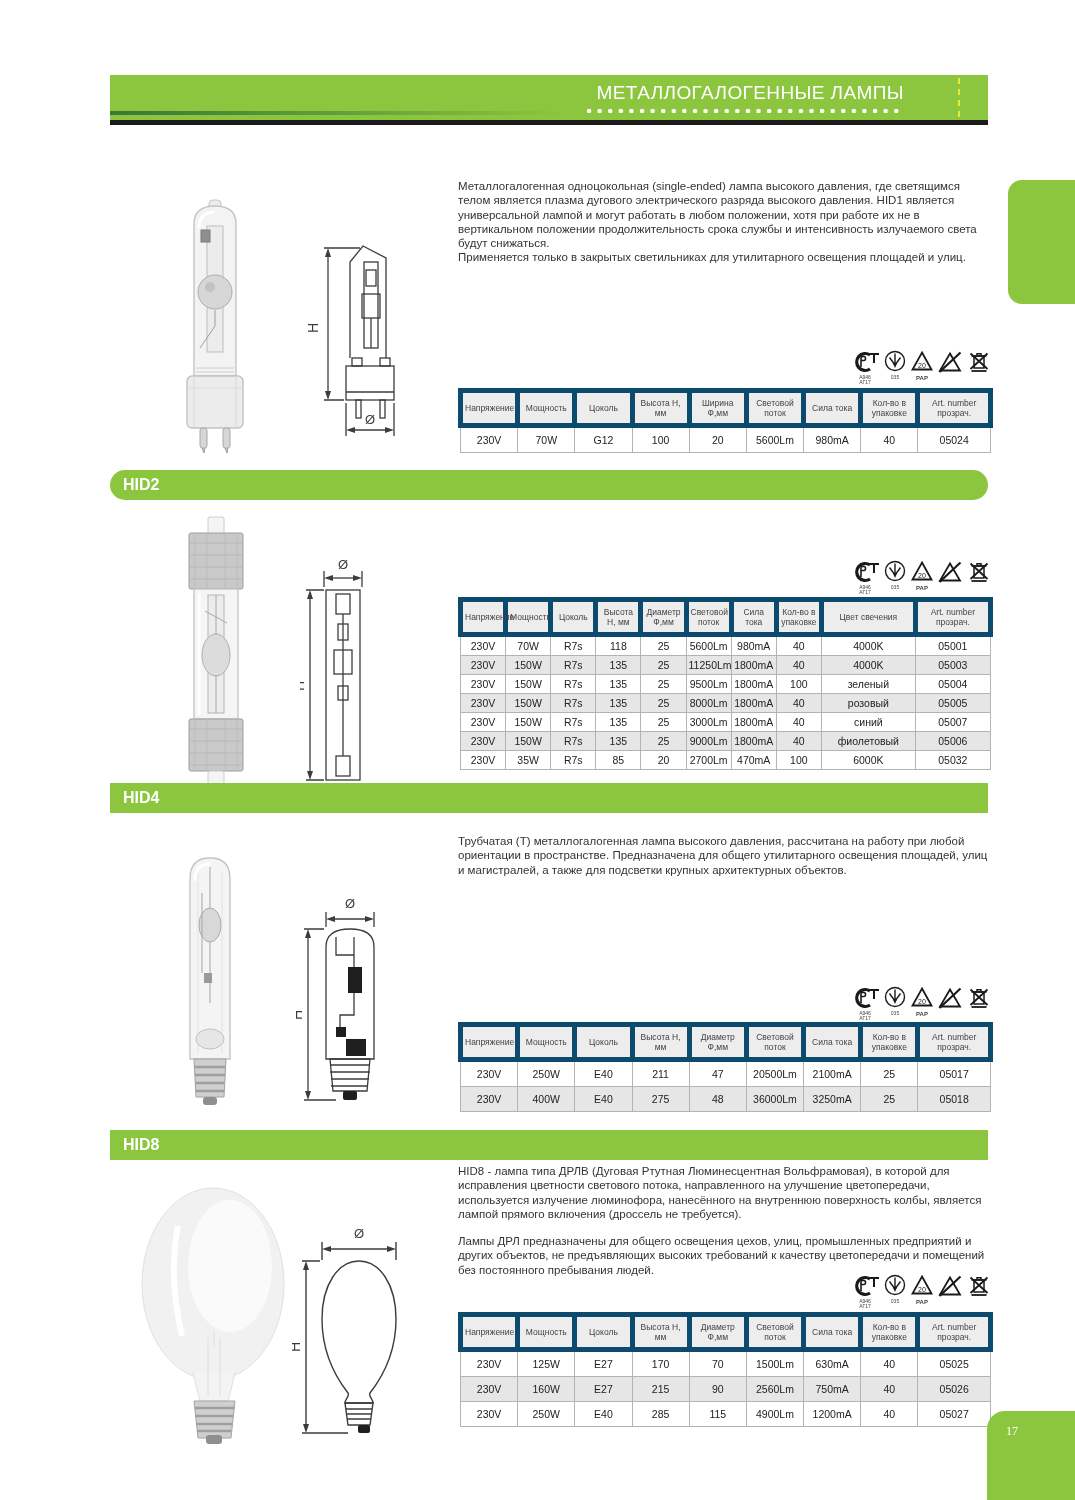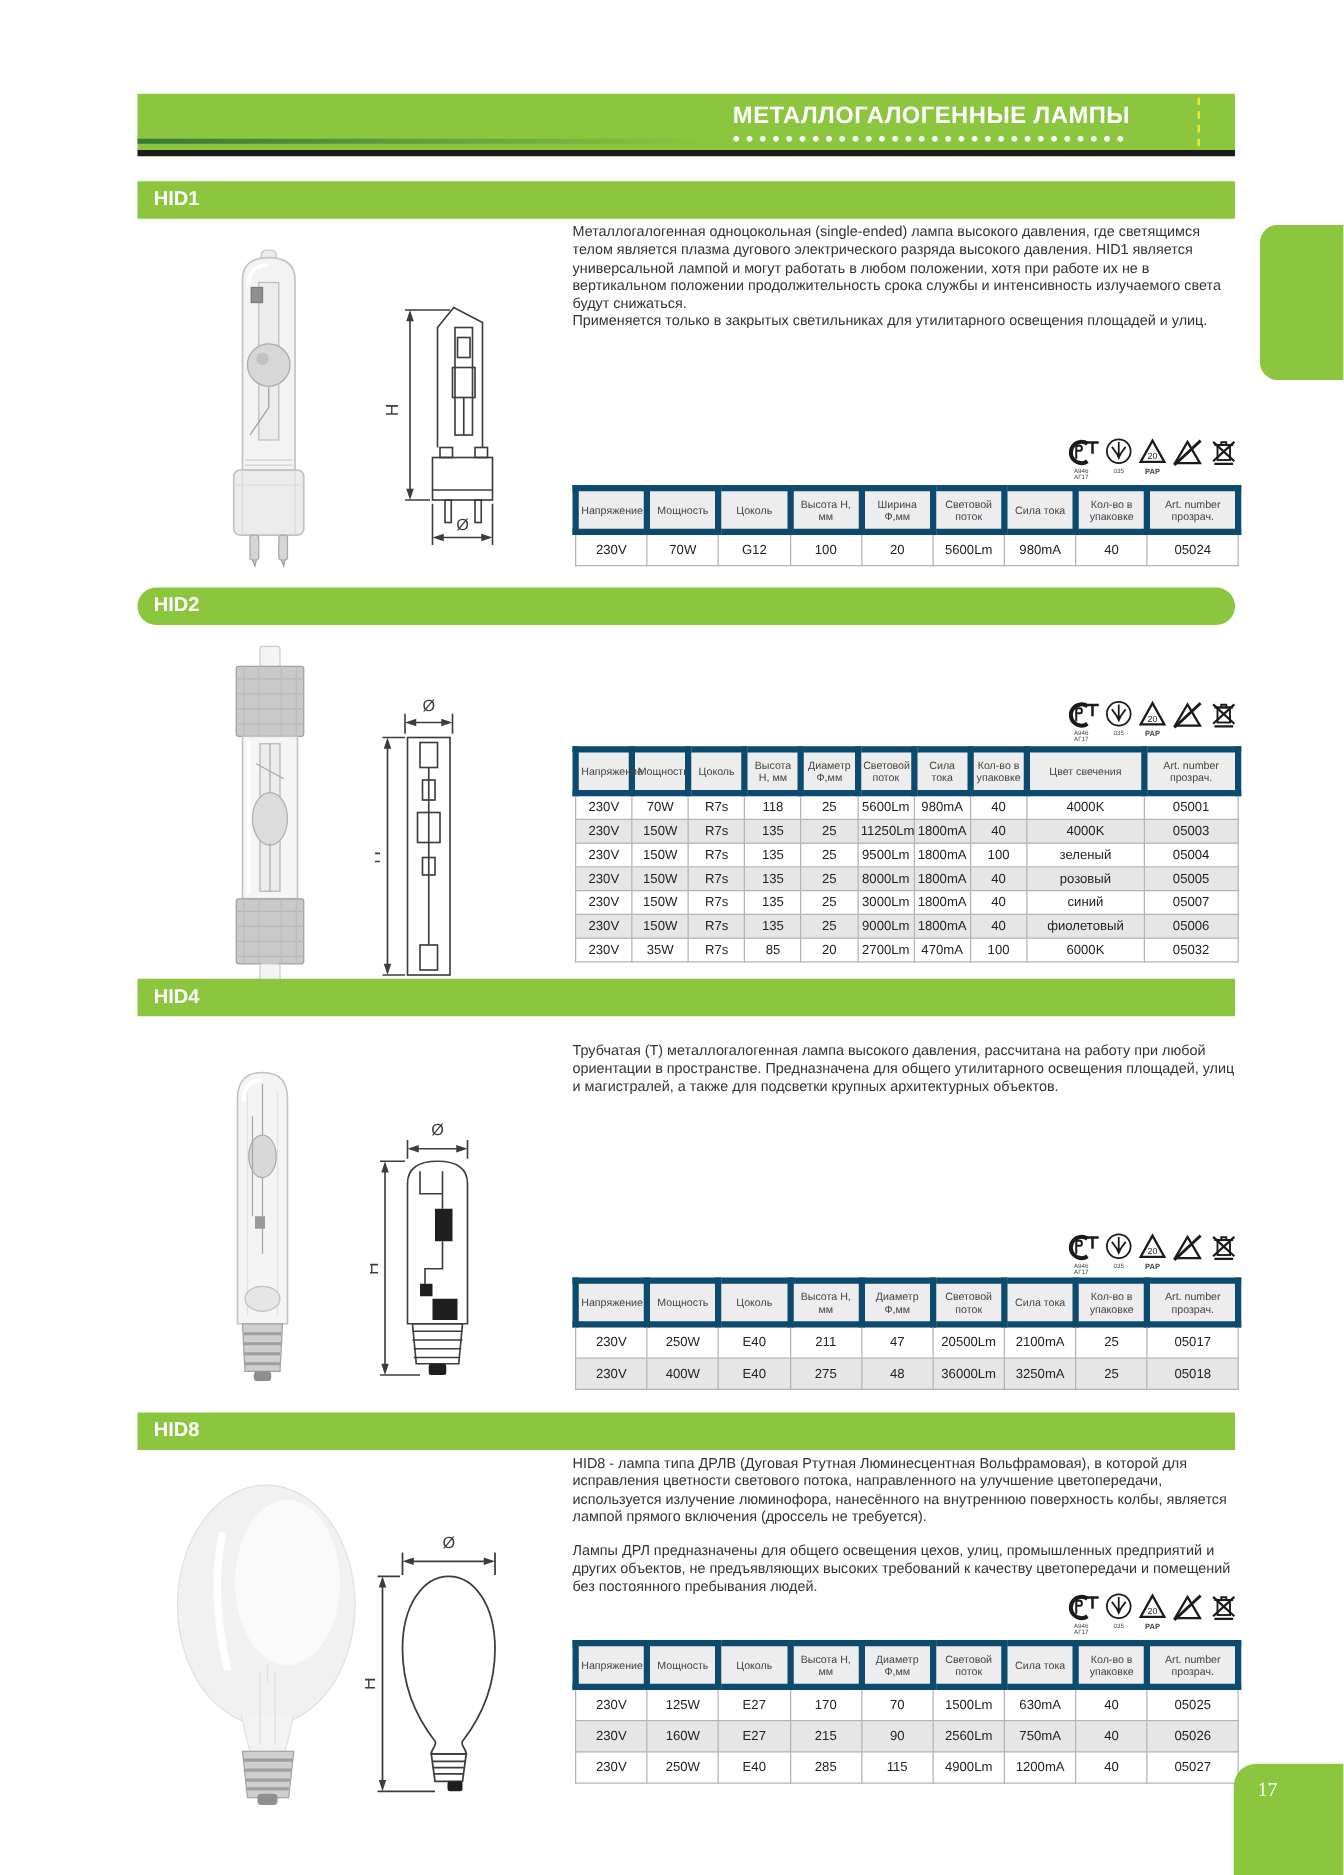--- a/index.html
+++ b/index.html
@@ -8,21 +8,21 @@
     font-family:"Liberation Sans","DejaVu Sans",sans-serif; color:#333;
   }
   .abs { position:absolute; }
 
   
   .top-banner { left:110px; top:75px; width:878px; height:45px; background:#8cc63f; }
   .top-banner::after {
     content:""; position:absolute; left:0; bottom:5px; height:4px; width:52%;
     background:linear-gradient(to right, rgba(27,94,52,.75), rgba(27,94,52,0));
   }
-  .banner-title { position:absolute; right:84px; top:7px; color:#fff; font-size:19px; font-weight:bold; letter-spacing:.4px; white-space:nowrap; }
+  .banner-title { position:absolute; right:84px; top:7px; color:#fff; font-size:19px; font-weight:normal; letter-spacing:.4px; white-space:nowrap; }
   .banner-dots {
     position:absolute; right:84px; top:33px; width:318px; height:6px;
     background-image:radial-gradient(circle at 3px 3px, #ffffff 2px, rgba(255,255,255,0) 2.5px);
     background-size:10.6px 6px; background-repeat:repeat-x;
   }
   .banner-dash { position:absolute; right:28px; top:3px; height:39px; width:0; border-left:2px dashed #e6ea33; }
   .banner-underline { left:110px; top:120px; width:878px; height:5px; background:#1b1b1b; }
 
   .side-tab { left:1008px; top:180px; width:67px; height:124px; background:#8cc63f; border-radius:14px 0 0 14px; }
 
@@ -53,38 +53,37 @@
   }
   .spec-table tbody tr:nth-child(even) td { background:#e6e6e6; }
   .spec-table.compact td { padding:3px 2px; }
   .spec-table.t10 th:nth-child(9), .spec-table.t10 td:nth-child(9) { width:16%; }
   .spec-table.t10 th:nth-child(10), .spec-table.t10 td:nth-child(10) { width:12.5%; }
   .spec-table.t9 th:nth-child(9), .spec-table.t9 td:nth-child(9) { width:12%; }
 
   
   .page-num-box {
     left:987px; top:1411px; width:88px; height:89px; background:#8cc63f; border-radius:18px 0 0 0;
-    color:#fff; font-family:"Liberation Serif","DejaVu Serif",serif; font-size:16px;
+    color:#fff; font-family:"Liberation Serif","DejaVu Serif",serif; font-size:12px;
     padding:13px 16px 0 19px; box-sizing:border-box;
   }
 </style>
 </head>
 <body>
 
 <div class="page">
 
   <div class="abs top-banner">
     <div class="banner-title">МЕТАЛЛОГАЛОГЕННЫЕ ЛАМПЫ</div>
     <div class="banner-dots"></div>
     <div class="banner-dash"></div>
   </div>
   <div class="abs banner-underline"></div>
   <div class="abs side-tab"></div>
 
-  <div class="abs section-header" style="top:145px;">HID1</div>
   <div class="abs desc" style="top:179px;">
     <p>Металлогалогенная одноцокольная (single-ended) лампа высокого давления, где светящимся телом является плазма дугового электрического разряда высокого давления. HID1 является универсальной лампой и могут работать в любом положении, хотя при работе их не в вертикальном положении продолжительность срока службы и интенсивность излучаемого света будут снижаться.</p>
     <p>Применяется только в закрытых светильниках для утилитарного освещения площадей и улиц.</p>
   </div>
 
   <svg class="abs" style="left:172px; top:198px;" width="86" height="256" viewBox="0 0 86 256">
     <rect x="37" y="2" width="12" height="12" rx="4" fill="#ececec" stroke="#c6c6c6"></rect>
     <path d="M22,26 Q22,8 43,8 Q64,8 64,26 L64,178 L22,178 Z" fill="#f3f3f3" stroke="#c4c4c4" stroke-width="1.4"></path>
     <path d="M27,30 Q27,14 43,14" fill="none" stroke="#ffffff" stroke-width="3"></path>
     <rect x="35" y="28" width="16" height="126" fill="#ececec" stroke="#bdbdbd"></rect>

